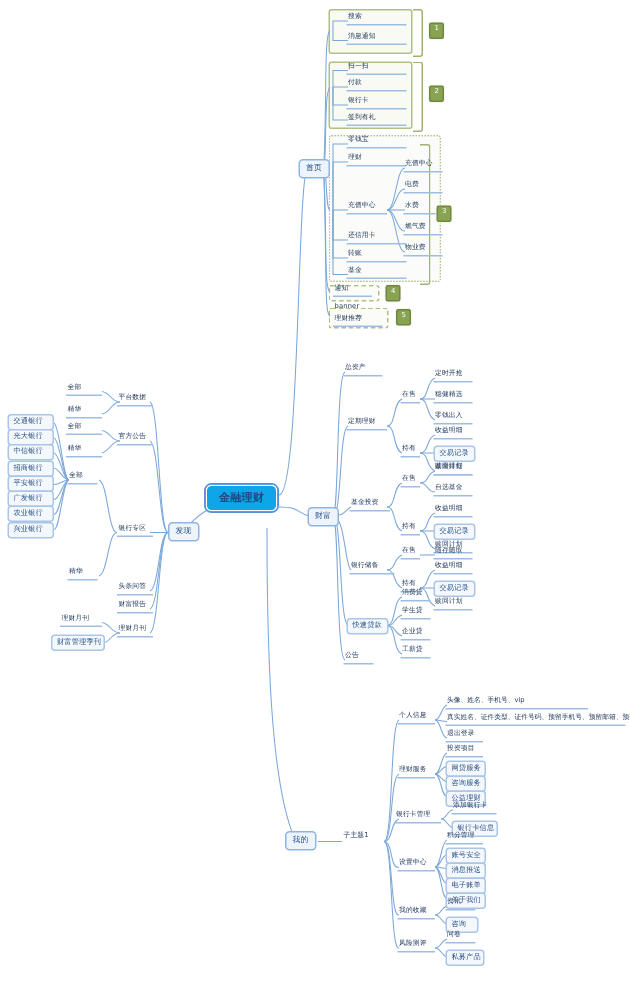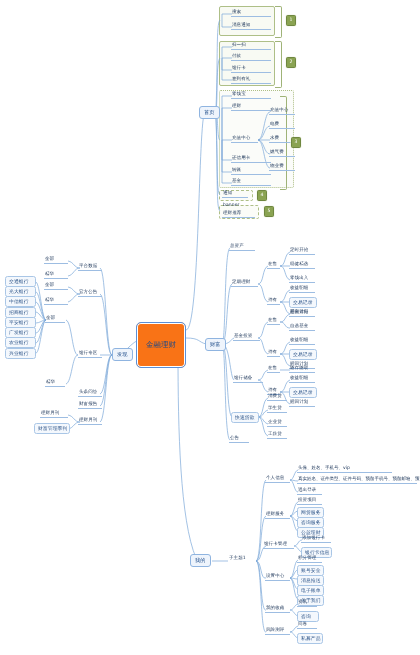--- a/index.html
+++ b/index.html
@@ -3,22 +3,22 @@
 <meta charset="utf-8">
 <style>
   html,body{margin:0;padding:0;background:#ffffff;}
   body{width:420px;height:655px;position:relative;overflow:hidden;
        font-family:"DejaVu Sans","Liberation Sans",sans-serif;}
   #canvas{position:absolute;left:0;top:0;width:420px;height:655px;}
   svg.links{position:absolute;left:0;top:0;width:420px;height:655px;pointer-events:none;}
   .node{position:absolute;box-sizing:border-box;white-space:nowrap;
         font-size:4.6px;line-height:1.1;color:#1f3b63;letter-spacing:.1px;}
   
-  .n-root{background:#f97316;border:1.3px solid #5b8fd6;border-radius:5px;
-          padding:18px 9px;font-size:7.4px;color:#204a86;font-weight:normal;
+  .n-root{background:#0ea5e9;border:1.3px solid #5b8fd6;border-radius:5px;
+          padding:5px 9px;font-size:7.4px;color:#204a86;font-weight:bold;
           box-shadow:0 0 0 1px #ffffff inset;}
   
   .n-l1{background:#eef4fc;border:.8px solid #8fb4e0;border-radius:3px;
         padding:2.6px 4px;font-size:5.2px;color:#23508c;}
   
   .n-l2{background:#f4f8fd;border:.6px solid #a9c6e6;border-radius:2.5px;
         padding:1.8px 3px;font-size:4.8px;color:#2a5287;}
   
   .n-leaf{border-bottom:.7px solid #9dbde2;padding:0 1px 1.2px 1px;
           font-size:4.5px;color:#20395c;}

